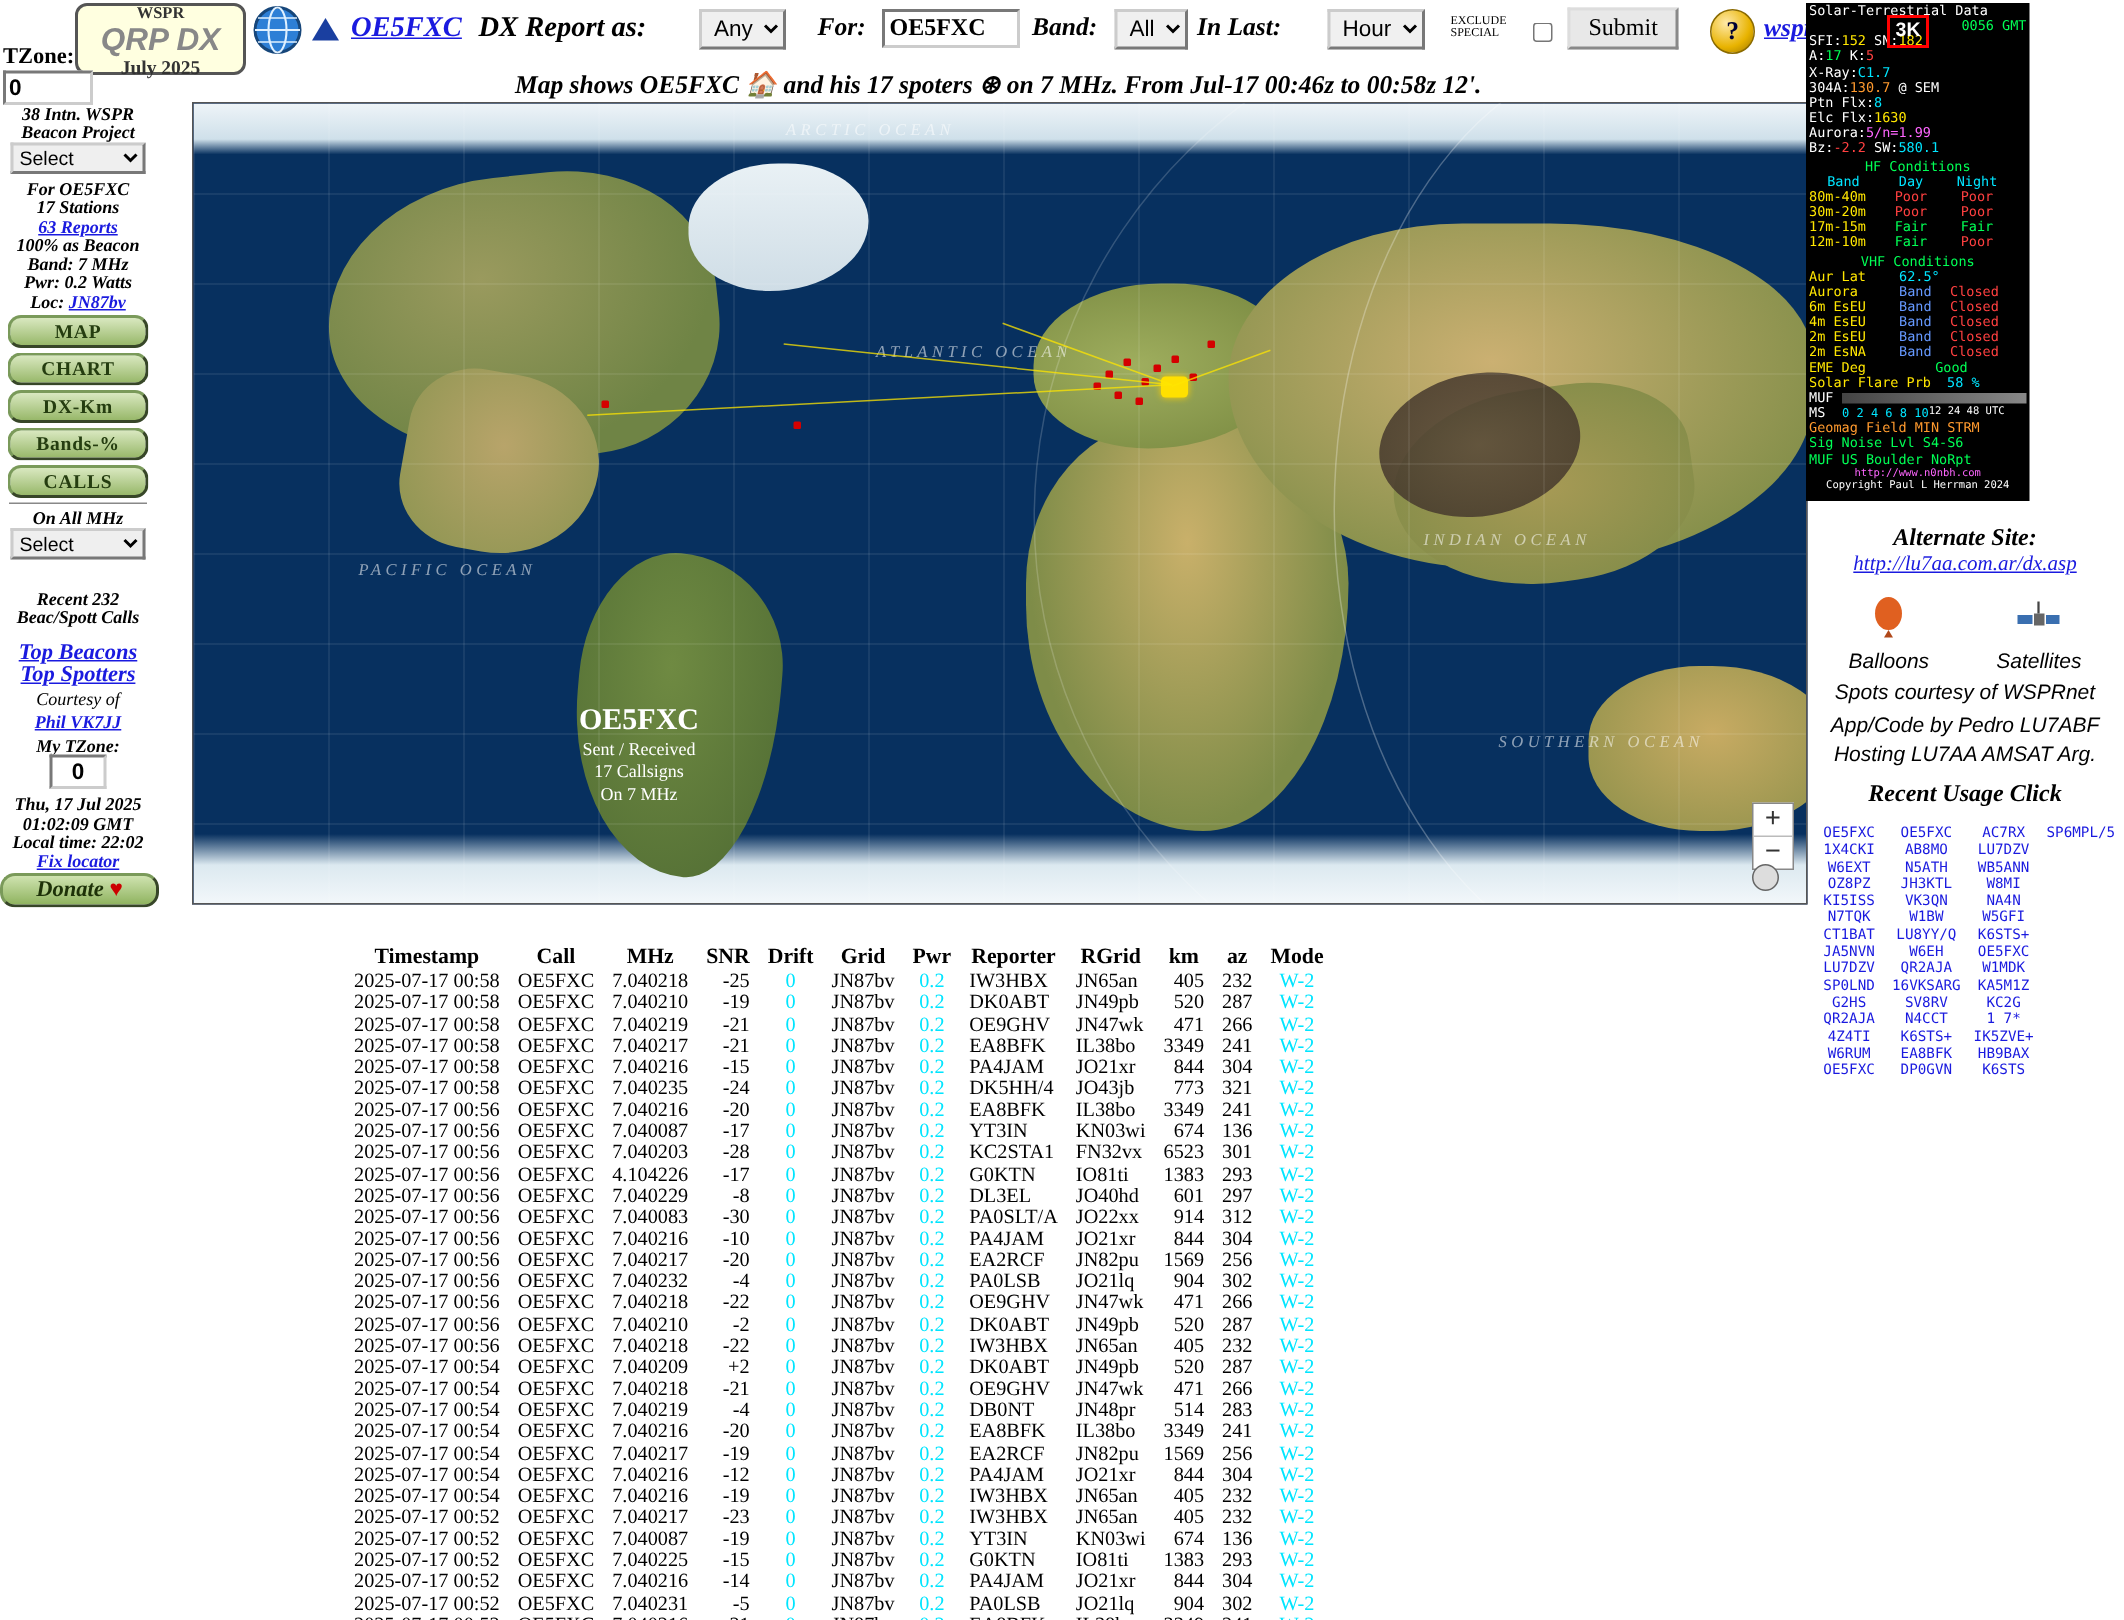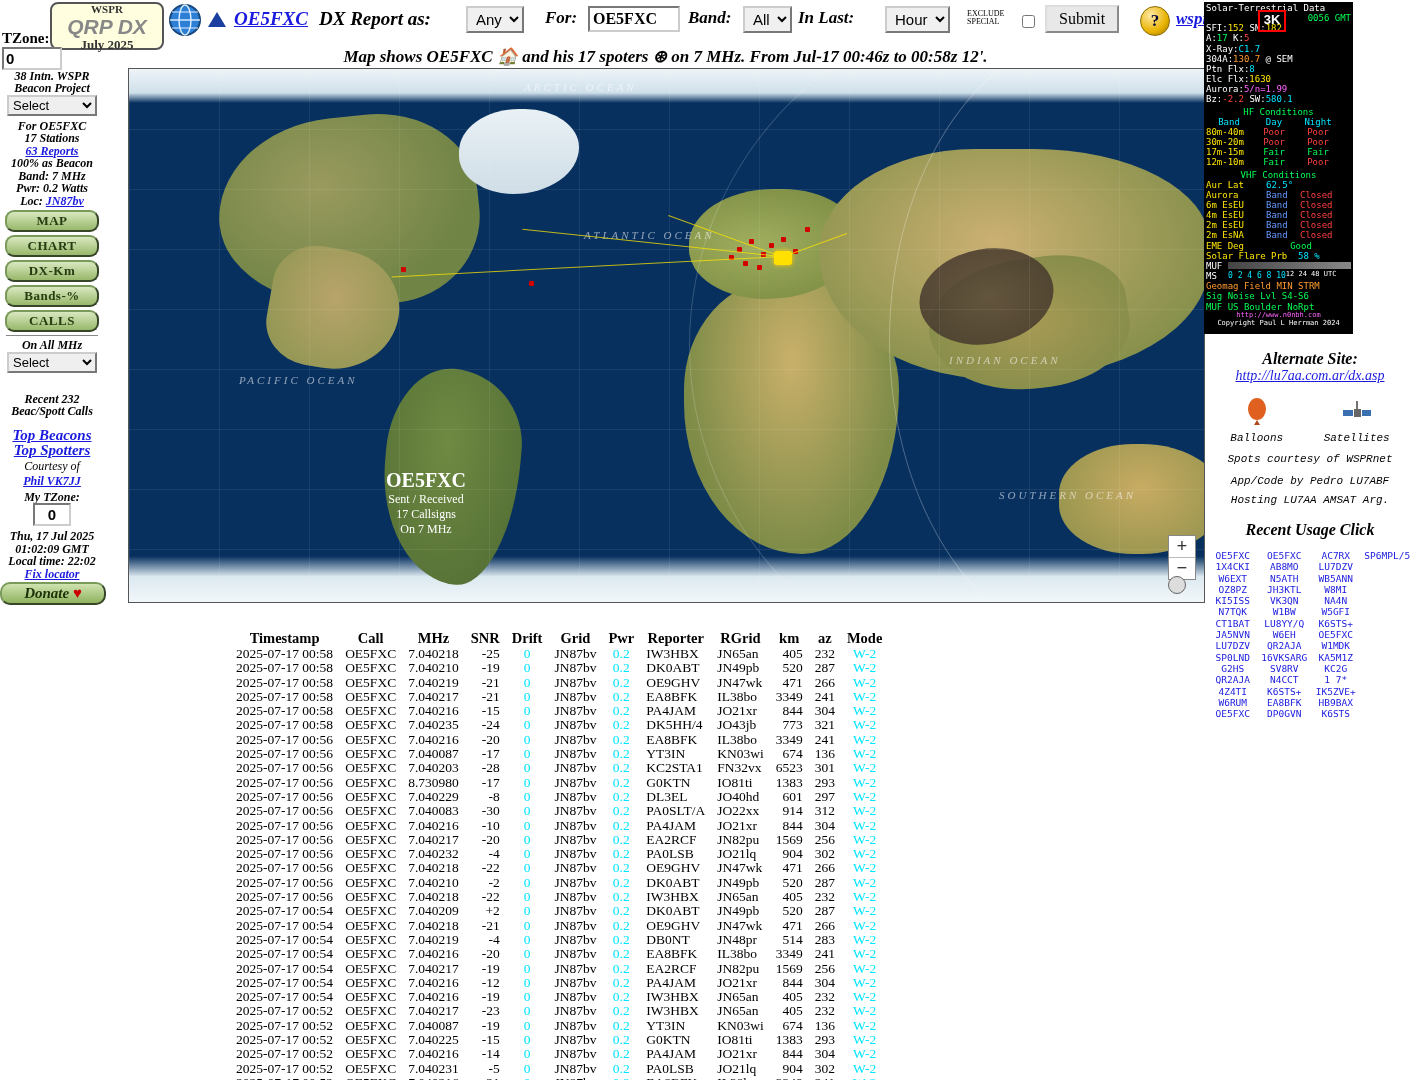--- a/index.html
+++ b/index.html
@@ -89,21 +89,21 @@
   #solarbox{position:absolute;left:1204px;top:2px;width:145px;height:330px;background:#000;color:#fff;font-family:"DejaVu Sans Mono",monospace;font-size:9px;line-height:1.13;padding:1px 2px;}
   .sb-title{color:#fff;}
   .y{color:#ffe600;} .c{color:#00e5ff;} .g{color:#00ff55;} .r{color:#ff4040;}
   .o{color:#ff9a2e;} .m{color:#ff66ff;} .w{color:#ffffff;} .b{color:#6699ff;}
   .bar3k{position:absolute;left:1258px;top:10px;width:24px;height:18px;border:2px solid #ff0000;color:#fff;font-size:13px;font-family:"Liberation Sans",sans-serif;text-align:center;line-height:15px;font-weight:bold;}
   .muf-bar{height:7px;background:linear-gradient(to right,#444,#888);margin:1px 0;}
   .alt{position:absolute;left:1204px;top:350px;width:212px;text-align:center;font-family:"Liberation Serif",serif;}
   .alt .t{font-size:16px;font-weight:bold;font-style:italic;}
   .alt a{color:#1a1adf;font-size:14px;font-style:italic;}
   .baloons{position:absolute;left:1210px;top:398px;width:200px;display:flex;justify-content:space-around;align-items:flex-end;}
-  .smallitalic{font-family:Liberation Mono, monospace;font-size:11px;font-style:italic;text-align:center;}
+  .smallitalic{font-family:Liberation Sans, sans-serif;font-size:14px;font-style:italic;text-align:center;}
   .recent-t{position:absolute;left:1204px;top:521px;width:212px;text-align:center;font-family:Liberation Serif, serif;font-size:16px;font-weight:bold;font-style:italic;}
   .calls{position:absolute;left:1207px;top:550px;width:206px;font-family:"DejaVu Sans Mono",monospace;font-size:9.5px;color:#1a1adf;}
   .calls .row{display:flex;justify-content:space-between;line-height:1.19;}
   .calls .row span{flex:1;text-align:center;text-decoration:none;}
 
   
   #tablewrap{position:absolute;left:230px;top:630px;width:1130px;font-family:"Liberation Serif",serif;font-size:13.5px;}
   table{border-collapse:collapse;}
   th{font-weight:bold;font-size:14.5px;padding:0 6px;text-align:center;}
   td{padding:0 6px;line-height:14.3px;white-space:nowrap;text-align:right;}
@@ -604,21 +604,21 @@
           <td class="c">0.2</td>
           <td class="l">KC2STA1</td>
           <td class="l">FN32vx</td>
           <td>6523</td>
           <td>301</td>
           <td class="c">W-2</td>
         </tr>
         <tr>
           <td class="l">2025-07-17 00:56</td>
           <td class="l">OE5FXC</td>
-          <td>8.730980</td>
+          <td>4.104226</td>
           <td>-17</td>
           <td class="c">0</td>
           <td class="l">JN87bv</td>
           <td class="c">0.2</td>
           <td class="l">G0KTN</td>
           <td class="l">IO81ti</td>
           <td>1383</td>
           <td>293</td>
           <td class="c">W-2</td>
         </tr>

